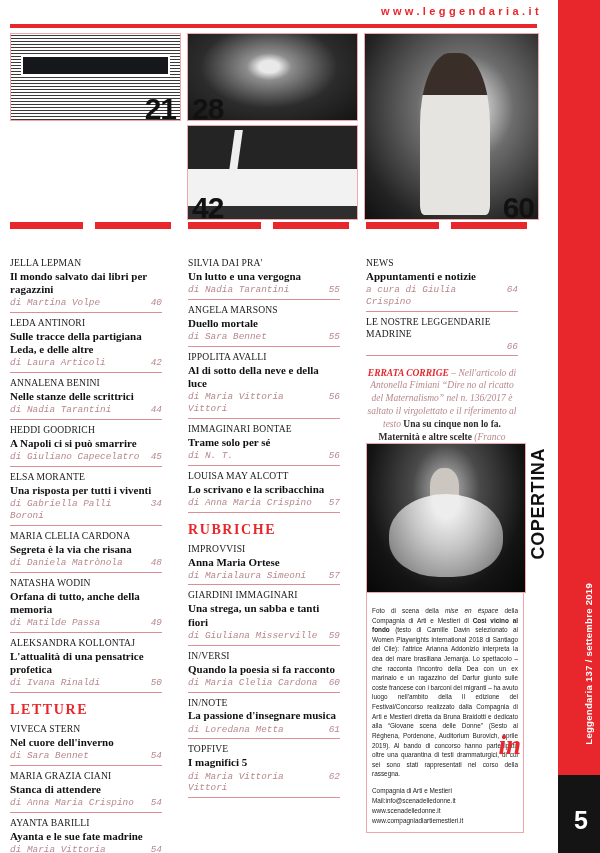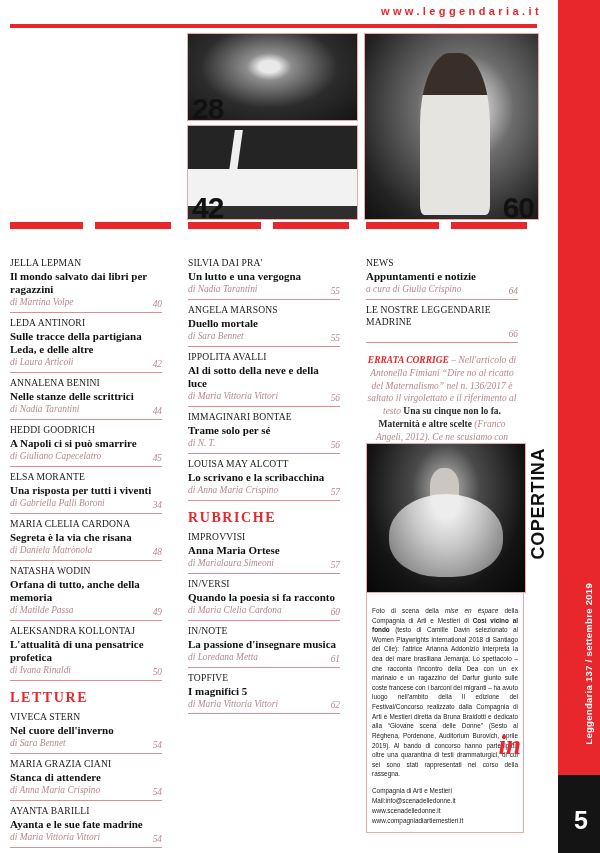--- a/index.html
+++ b/index.html
@@ -73,22 +73,22 @@
   
   .col{position:absolute;top:238px;width:152px;margin-top:17px;}
   .col1{left:10px;} .col2{left:188px;} .col3{left:366px;width:152px;}
 
   .entry{padding:4px 0 3px 0;border-bottom:0.8px solid #d98f93;}
   .entry:first-child{padding-top:2px;}
   .ent-author{font-family:"Liberation Serif",serif;font-size:9.6px;
       letter-spacing:0.15px;color:#1a1a1a;line-height:1.25;}
   .ent-title{font-family:"Liberation Serif",serif;font-weight:bold;font-size:11px;
       color:#111;line-height:1.2;margin-top:1px;}
-  .ent-foot{display:flex;justify-content:space-between;align-items:flex-end;
-      margin-top:1px;}
+  .ent-foot{display:flex;justify-content:space-between;align-items:flex-start;
+      margin-top:1px;font-family:Liberation Mono, monospace;}
   .ent-by{font-style:italic;font-size:9.4px;color:#b7888c;line-height:1.25;}
   .ent-pg{font-style:italic;font-size:9.4px;color:#b7888c;padding-left:6px;}
 
   .section-head{color:#e8272c;font-family:"Liberation Sans",serif;font-weight:bold;
       font-size:14px;letter-spacing:1.6px;margin:9px 0 3px 0;
       font-family:"Liberation Serif",serif;}
 
   
   .errata{margin-top:11px;font-style:italic;font-size:9.5px;line-height:1.35;
       color:#b7888c;text-align:center;}
@@ -116,20 +116,27 @@
 </style>
 </head>
 <body>
 
 <div class="page">
 
   <div class="site-url">www.leggendaria.it</div>
   <div class="head-rule"></div>
 
   <div class="photos">
+    <div class="ph" style="left:0;top:0;width:169px;height:86px;">
+      <div class="img-news" style="position:absolute;inset:0;">
+        <div class="band"></div>
+          <div class="hl"></div>
+      </div>
+      <span class="num r">21</span>
+    </div>
 
     <div class="ph" style="left:177px;top:0;width:169px;height:86px;">
       <div class="img-stage" style="position:absolute;inset:0;"></div>
       <span class="num l">28</span>
     </div>
 
 
     <div class="ph" style="left:177px;top:92px;width:169px;height:93px;">
       <div class="img-march" style="position:absolute;inset:0;">
         <div class="flag"></div>
@@ -295,20 +302,28 @@
     <div id="c2-section">
         <div class="entry">
           <div class="ent-author">IMPROVVISI</div>
           <div class="ent-title">Anna Maria Ortese</div>
           <div class="ent-foot">
             <span class="ent-by">di Marialaura Simeoni</span>
             <span class="ent-pg">57</span>
           </div>
         </div>
         <div class="entry">
+          <div class="ent-author">GIARDINI IMMAGINARI</div>
+          <div class="ent-title">Una strega, un sabba e tanti fiori</div>
+          <div class="ent-foot">
+            <span class="ent-by">di Giuliana Misserville</span>
+            <span class="ent-pg">59</span>
+          </div>
+        </div>
+        <div class="entry">
           <div class="ent-author">IN/VERSI</div>
           <div class="ent-title">Quando la poesia si fa racconto</div>
           <div class="ent-foot">
             <span class="ent-by">di Maria Clelia Cardona</span>
             <span class="ent-pg">60</span>
           </div>
         </div>
         <div class="entry">
           <div class="ent-author">IN/NOTE</div>
           <div class="ent-title">La passione d'insegnare musica</div>

